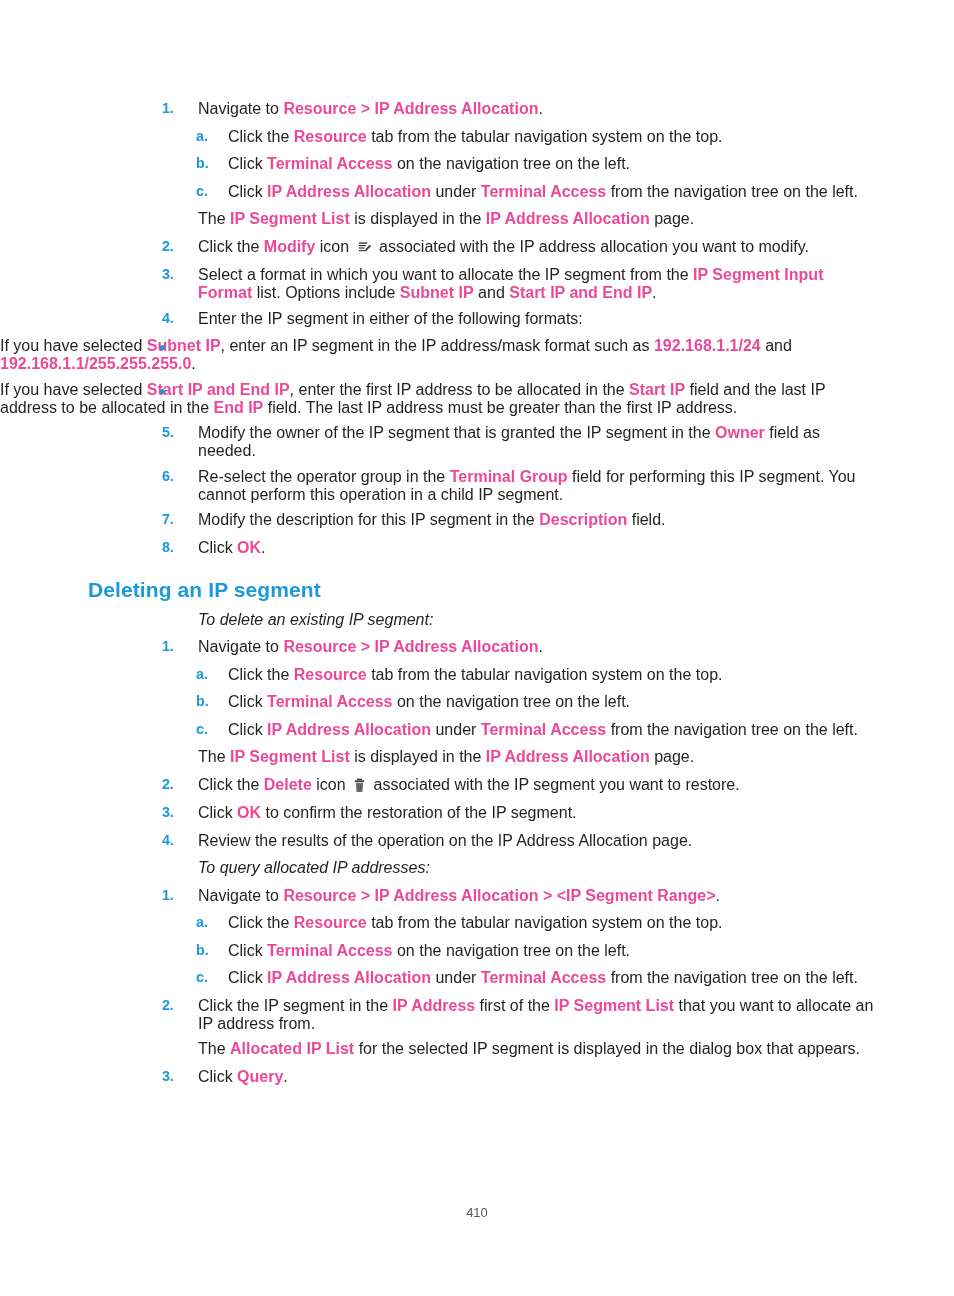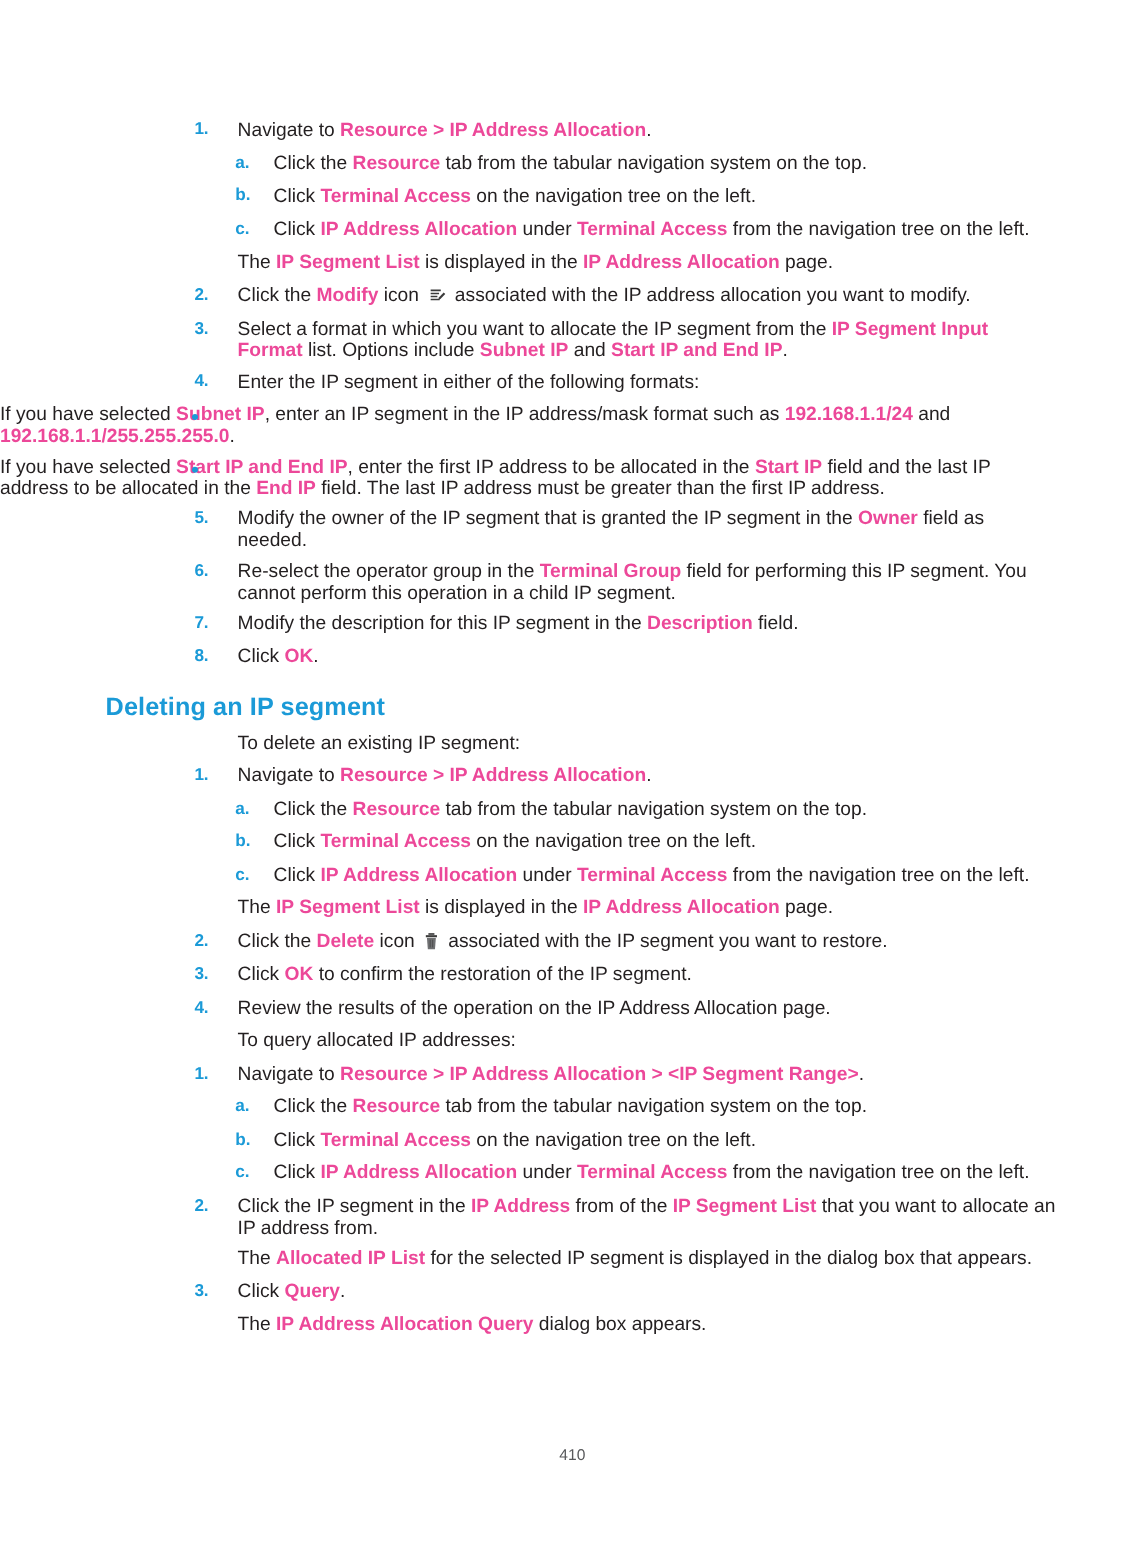--- a/index.html
+++ b/index.html
@@ -77,20 +77,21 @@
     background: #1b9ad7;
   }
 
   
   .cont {
     position: relative;
     margin: 0 0 7.5px 0;
     padding-left: 198px;
     padding-right: 30px;
     min-height: 20px;
+    font-style: italic;
   }
   
   .cont-sub {
     position: relative;
     margin: 0 0 7.5px 0;
     padding-left: 198px;
     padding-right: 74px;
     min-height: 20px;
   }
 
@@ -168,19 +169,18 @@
               <rect x="5.4" y="6.4" width="1.1" height="7" fill="#3b3b3b" opacity="0.55"></rect>
               <rect x="7.5" y="6.4" width="1.1" height="7" fill="#3b3b3b" opacity="0.55"></rect>
             </svg></span><span> associated with the IP segment you want to restore.</span></span></div>
       <div class="item"><span class="marker">3.</span><span class="text"><span>Click </span><b>OK</b><span> to confirm the restoration of the IP segment.</span></span></div>
       <div class="item"><span class="marker">4.</span><span class="text"><span>Review the results of the operation on the IP Address Allocation page.</span></span></div>
       <div class="cont"><span>To query allocated IP addresses:</span></div>
       <div class="item"><span class="marker">1.</span><span class="text"><span>Navigate to </span><b>Resource &gt; IP Address Allocation &gt; &lt;IP Segment Range&gt;</b><span>.</span></span></div>
       <div class="subitem"><span class="marker">a.</span><span class="text"><span>Click the </span><b>Resource</b><span> tab from the tabular navigation system on the top.</span></span></div>
       <div class="subitem"><span class="marker">b.</span><span class="text"><span>Click </span><b>Terminal Access</b><span> on the navigation tree on the left.</span></span></div>
       <div class="subitem"><span class="marker">c.</span><span class="text"><span>Click </span><b>IP Address Allocation</b><span> under </span><b>Terminal Access</b><span> from the navigation tree on the left.</span></span></div>
-      <div class="item"><span class="marker">2.</span><span class="text"><span>Click the IP segment in the </span><b>IP Address</b><span> from of the </span><b>IP Segment List</b><span> that you want to allocate an IP address from.</span></span></div>
+      <div class="item"><span class="marker">2.</span><span class="text"><span>Click the IP segment in the </span><b>IP Address</b><span> first of the </span><b>IP Segment List</b><span> that you want to allocate an IP address from.</span></span></div>
       <div class="cont-sub"><span>The </span><b>Allocated IP List</b><span> for the selected IP segment is displayed in the dialog box that appears.</span></div>
       <div class="item"><span class="marker">3.</span><span class="text"><span>Click </span><b>Query</b><span>.</span></span></div>
-      <div class="cont-sub"><span>The </span><b>IP Address Allocation Query</b><span> dialog box appears.</span></div>
     </div>
   <div class="page-number">410</div>
 </div>
 
 </body></html>

